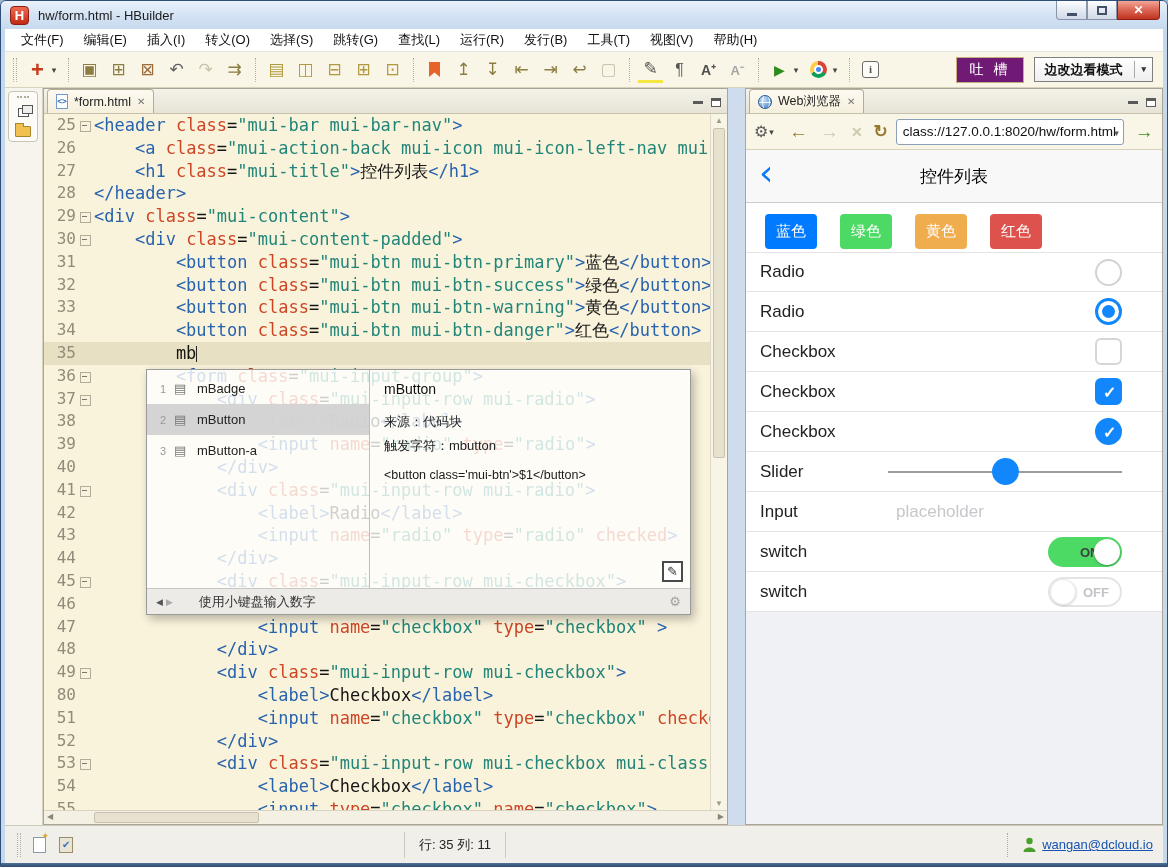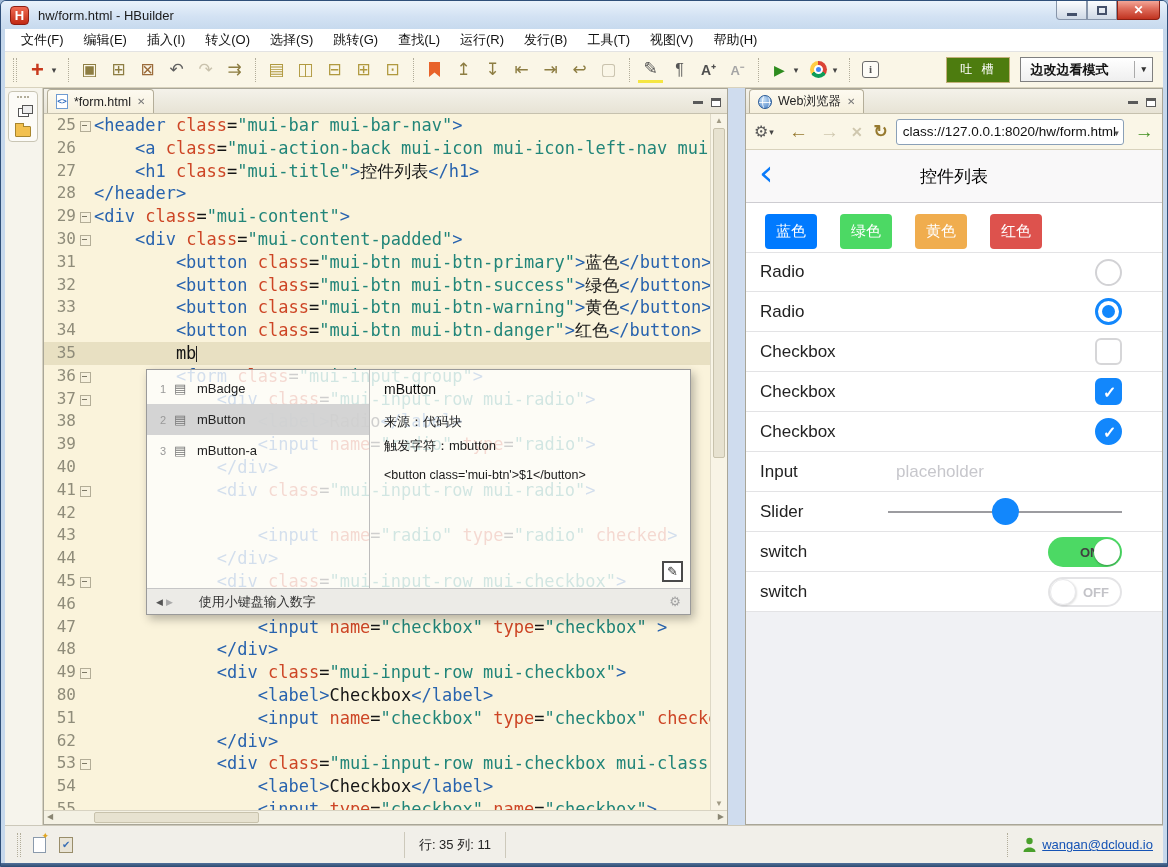--- a/index.html
+++ b/index.html
@@ -32,24 +32,24 @@
   .tbi{width:25px;height:26px;display:flex;align-items:center;justify-content:center;margin:0 2px;}
   .tbi.caret{width:12px;margin-left:-4px;}
   .flag{width:11px;height:15px;background:#e8632a;clip-path:polygon(0 0,100% 0,100% 100%,50% 70%,0 100%);}
   .chrome{width:17px;height:17px;border-radius:50%;position:relative;
     background:conic-gradient(#db4437 0 120deg,#0f9d58 0 240deg,#ffcd46 0 360deg);}
   .chrome::after{content:"";position:absolute;inset:4px;background:#4285f4;border:2px solid #fff;border-radius:50%;}
   .info-box{width:17px;height:17px;border:1px solid #6b6b6b;border-radius:3px;color:#555;
     font:bold 11px/14px "Liberation Serif",serif;text-align:center;background:#fdfcf7;}
   .pen-hl{border-bottom:3px solid #f5e642;}
   .tb-right{margin-left:auto;display:flex;align-items:center;gap:10px;margin-right:4px;}
-  .tucao{height:26px;padding:0 13px;background:#4d7c0f;border:1px solid #c4b179;color:#fff;
-    font-size:12px;letter-spacing:3px;display:flex;align-items:center;}
+  .tucao{height:26px;padding:0 13px;background:#701a75;border:1px solid #c4b179;color:#fff;
+    font-size:14px;letter-spacing:3px;display:flex;align-items:center;}
   .mode-select{height:25px;border:1px solid #7f7f7f;background:linear-gradient(#ffffff,#efefef);
-    display:flex;align-items:center;padding:0 6px 0 9px;font-size:13px;font-weight:bold;color:#111;gap:26px;}
+    display:flex;align-items:center;padding:0 6px 0 9px;font-size:13px;font-weight:bold;color:#111;gap:12px;}
   .mode-caret{font-size:9px;color:#333;border-left:1px solid #aaa;padding-left:6px;height:17px;line-height:17px;}
   
   .main{position:absolute;left:4px;right:4px;top:87px;height:737px;background:#cfdcee;}
   .leftstrip{position:absolute;left:0;top:0;bottom:0;width:38px;background:#f6f4ec;border-right:1px solid #d6d2c2;}
   .strip-box{margin:3px;width:30px;border:1px solid #c9c5b4;border-radius:4px;background:#fcfbf7;
     display:flex;flex-direction:column;align-items:center;padding:4px 0;gap:9px;}
   .strip-dots{width:12px;height:3px;border-top:2px dotted #b2ad9a;}
   .restore-ic{width:11px;height:9px;border:1px solid #555;position:relative;background:#fff;}
   .restore-ic::before{content:"";position:absolute;left:3px;top:-4px;width:9px;height:7px;border:1px solid #555;background:#eee;}
   .folder-ic{position:relative;width:16px;height:11px;background:#f2c04e;border:1px solid #a8862e;border-radius:1px;}
@@ -299,31 +299,31 @@
             <div class="code-line"><span class="gutter"><span class="lnum">32</span><span class="fold"></span></span><span class="code-text"><span class="tk-t">        &lt;button </span><span class="tk-a">class</span><span class="tk-x">=</span><span class="tk-v">"mui-btn mui-btn-success"</span><span class="tk-t">&gt;</span><span class="tk-x">绿色</span><span class="tk-t">&lt;/button&gt;</span></span></div>
             <div class="code-line"><span class="gutter"><span class="lnum">33</span><span class="fold"></span></span><span class="code-text"><span class="tk-t">        &lt;button </span><span class="tk-a">class</span><span class="tk-x">=</span><span class="tk-v">"mui-btn mui-btn-warning"</span><span class="tk-t">&gt;</span><span class="tk-x">黄色</span><span class="tk-t">&lt;/button&gt;</span></span></div>
             <div class="code-line"><span class="gutter"><span class="lnum">34</span><span class="fold"></span></span><span class="code-text"><span class="tk-t">        &lt;button </span><span class="tk-a">class</span><span class="tk-x">=</span><span class="tk-v">"mui-btn mui-btn-danger"</span><span class="tk-t">&gt;</span><span class="tk-x">红色</span><span class="tk-t">&lt;/button&gt;</span></span></div>
             <div class="code-line current"><span class="gutter"><span class="lnum">35</span><span class="fold"></span></span><span class="code-text"><span class="tk-x">        mb</span><span class="caret-bar"></span></span></div>
             <div class="code-line"><span class="gutter"><span class="lnum">36</span><span class="fold has"></span></span><span class="code-text"><span class="tk-t">        &lt;form </span><span class="tk-a">class</span><span class="tk-x">=</span><span class="tk-v">"mui-input-group"</span><span class="tk-t">&gt;</span></span></div>
             <div class="code-line"><span class="gutter"><span class="lnum">37</span><span class="fold has"></span></span><span class="code-text"><span class="tk-t">            &lt;div </span><span class="tk-a">class</span><span class="tk-x">=</span><span class="tk-v">"mui-input-row mui-radio"</span><span class="tk-t">&gt;</span></span></div>
             <div class="code-line"><span class="gutter"><span class="lnum">38</span><span class="fold"></span></span><span class="code-text"><span class="tk-t">                &lt;label&gt;</span><span class="tk-x">Radio</span><span class="tk-t">&lt;/label&gt;</span></span></div>
             <div class="code-line"><span class="gutter"><span class="lnum">39</span><span class="fold"></span></span><span class="code-text"><span class="tk-t">                &lt;input </span><span class="tk-a">name</span><span class="tk-x">=</span><span class="tk-v">"radio"</span><span class="tk-x"> </span><span class="tk-a">type</span><span class="tk-x">=</span><span class="tk-v">"radio"</span><span class="tk-t">&gt;</span></span></div>
             <div class="code-line"><span class="gutter"><span class="lnum">40</span><span class="fold"></span></span><span class="code-text"><span class="tk-t">            &lt;/div&gt;</span></span></div>
             <div class="code-line"><span class="gutter"><span class="lnum">41</span><span class="fold has"></span></span><span class="code-text"><span class="tk-t">            &lt;div </span><span class="tk-a">class</span><span class="tk-x">=</span><span class="tk-v">"mui-input-row mui-radio"</span><span class="tk-t">&gt;</span></span></div>
-            <div class="code-line"><span class="gutter"><span class="lnum">42</span><span class="fold"></span></span></div>
+            <div class="code-line"><span class="gutter"><span class="lnum">42</span><span class="fold"></span></span><span class="code-text"><span class="tk-t">                &lt;label&gt;</span><span class="tk-x">Radio</span><span class="tk-t">&lt;/label&gt;</span></span></div>
             <div class="code-line"><span class="gutter"><span class="lnum">43</span><span class="fold"></span></span><span class="code-text"><span class="tk-t">                &lt;input </span><span class="tk-a">name</span><span class="tk-x">=</span><span class="tk-v">"radio"</span><span class="tk-x"> </span><span class="tk-a">type</span><span class="tk-x">=</span><span class="tk-v">"radio"</span><span class="tk-x"> </span><span class="tk-a">checked</span><span class="tk-t">&gt;</span></span></div>
             <div class="code-line"><span class="gutter"><span class="lnum">44</span><span class="fold"></span></span><span class="code-text"><span class="tk-t">            &lt;/div&gt;</span></span></div>
             <div class="code-line"><span class="gutter"><span class="lnum">45</span><span class="fold has"></span></span><span class="code-text"><span class="tk-t">            &lt;div </span><span class="tk-a">class</span><span class="tk-x">=</span><span class="tk-v">"mui-input-row mui-checkbox"</span><span class="tk-t">&gt;</span></span></div>
             <div class="code-line"><span class="gutter"><span class="lnum">46</span><span class="fold"></span></span><span class="code-text"><span class="tk-t">                &lt;label&gt;</span><span class="tk-x">Checkbox</span><span class="tk-t">&lt;/label&gt;</span></span></div>
             <div class="code-line"><span class="gutter"><span class="lnum">47</span><span class="fold"></span></span><span class="code-text"><span class="tk-t">                &lt;input </span><span class="tk-a">name</span><span class="tk-x">=</span><span class="tk-v">"checkbox"</span><span class="tk-x"> </span><span class="tk-a">type</span><span class="tk-x">=</span><span class="tk-v">"checkbox"</span><span class="tk-x"> </span><span class="tk-t">&gt;</span></span></div>
             <div class="code-line"><span class="gutter"><span class="lnum">48</span><span class="fold"></span></span><span class="code-text"><span class="tk-t">            &lt;/div&gt;</span></span></div>
             <div class="code-line"><span class="gutter"><span class="lnum">49</span><span class="fold has"></span></span><span class="code-text"><span class="tk-t">            &lt;div </span><span class="tk-a">class</span><span class="tk-x">=</span><span class="tk-v">"mui-input-row mui-checkbox"</span><span class="tk-t">&gt;</span></span></div>
             <div class="code-line"><span class="gutter"><span class="lnum">80</span><span class="fold"></span></span><span class="code-text"><span class="tk-t">                &lt;label&gt;</span><span class="tk-x">Checkbox</span><span class="tk-t">&lt;/label&gt;</span></span></div>
             <div class="code-line"><span class="gutter"><span class="lnum">51</span><span class="fold"></span></span><span class="code-text"><span class="tk-t">                &lt;input </span><span class="tk-a">name</span><span class="tk-x">=</span><span class="tk-v">"checkbox"</span><span class="tk-x"> </span><span class="tk-a">type</span><span class="tk-x">=</span><span class="tk-v">"checkbox"</span><span class="tk-x"> </span><span class="tk-a">checked</span></span></div>
-            <div class="code-line"><span class="gutter"><span class="lnum">62</span><span class="fold"></span></span><span class="code-text"><span class="tk-t">            &lt;/div&gt;</span></span></div>
+            <div class="code-line"><span class="gutter"><span class="lnum">52</span><span class="fold"></span></span><span class="code-text"><span class="tk-t">            &lt;/div&gt;</span></span></div>
             <div class="code-line"><span class="gutter"><span class="lnum">53</span><span class="fold has"></span></span><span class="code-text"><span class="tk-t">            &lt;div </span><span class="tk-a">class</span><span class="tk-x">=</span><span class="tk-v">"mui-input-row mui-checkbox mui-class"</span></span></div>
             <div class="code-line"><span class="gutter"><span class="lnum">54</span><span class="fold"></span></span><span class="code-text"><span class="tk-t">                &lt;label&gt;</span><span class="tk-x">Checkbox</span><span class="tk-t">&lt;/label&gt;</span></span></div>
             <div class="code-line"><span class="gutter"><span class="lnum">55</span><span class="fold"></span></span><span class="code-text"><span class="tk-t">                &lt;input </span><span class="tk-a">type</span><span class="tk-x">=</span><span class="tk-v">"checkbox"</span><span class="tk-x"> </span><span class="tk-a">name</span><span class="tk-x">=</span><span class="tk-v">"checkbox"</span><span class="tk-t">&gt;</span></span></div>
           </div>
         <div class="vscroll">
           <span class="sb-ar" style="top:2px">▲</span>
           <span class="vthumb"></span>
           <span class="sb-ar" style="bottom:2px">▼</span>
         </div>
       </div>
@@ -390,31 +390,31 @@
                 <span class="ctl-check checked"></span>
               </div>
             </div>
             <div class="mrow">
               <span class="mlabel">Checkbox</span>
               <div class="mctl">
                 <span class="ctl-check circle checked"></span>
               </div>
             </div>
             <div class="mrow">
-              <span class="mlabel">Input</span>
-              <div class="mctl grow">
-                <span class="mui-ph">placeholder</span>
-              </div>
-            </div>
-            <div class="mrow">
               <span class="mlabel">Slider</span>
               <div class="mctl grow">
                 <span class="slider-track">
                   <span class="slider-thumb" style="left: 50%; background: rgb(18, 135, 252);"></span>
                 </span>
+              </div>
+            </div>
+            <div class="mrow">
+              <span class="mlabel">Input</span>
+              <div class="mctl grow">
+                <span class="mui-ph">placeholder</span>
               </div>
             </div>
             <div class="mrow">
               <span class="mlabel">switch</span>
               <div class="mctl">
                 <span class="mswitch on">
                   <span class="sw-label">ON</span>
                   <span class="knob"></span>
                 </span>
               </div>

